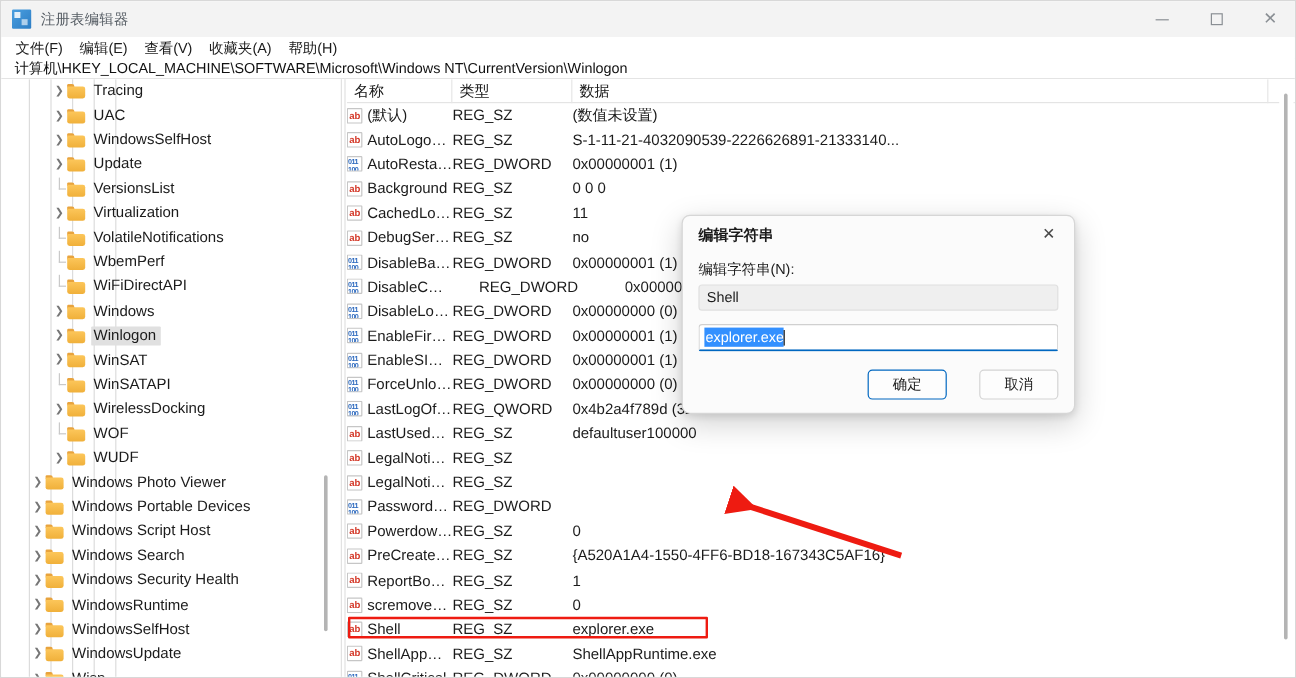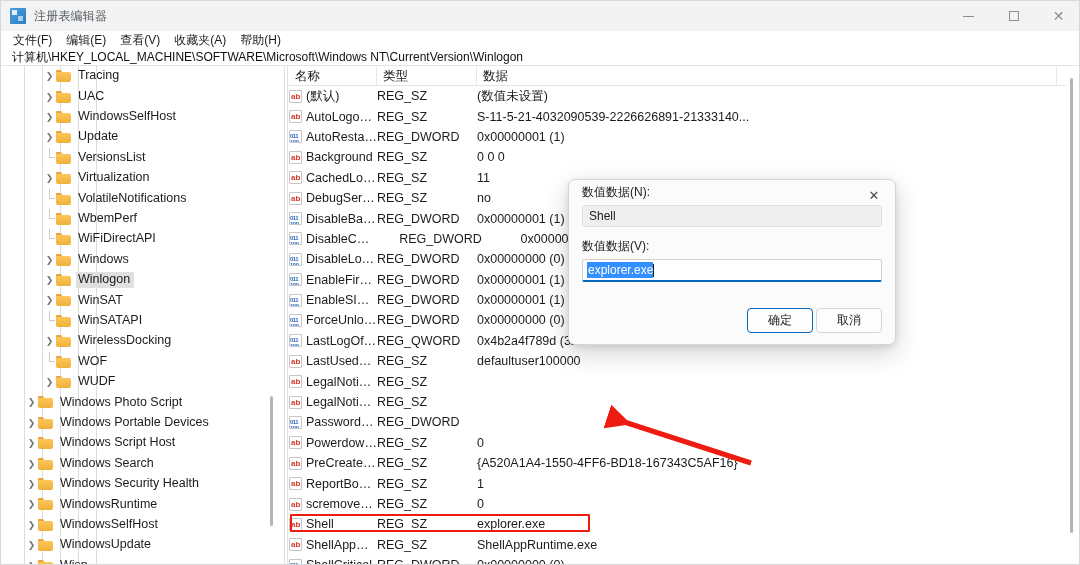--- a/index.html
+++ b/index.html
@@ -278,21 +278,21 @@
     border: 1px solid #d0d0d0;
     border-bottom: 2px solid #0067c0;
     border-radius: 3px 3px 2px 2px;
     font-size: 12px; color: #1b1b1b;
     display: flex; align-items: center; padding-left: 4px;
   }
   .sel-text { background: #3390ff; color: #ffffff; padding: 1px 0px 1px 1px; }
   .caret { display:inline-block; width:1px; height:13px; background:#1b1b1b; vertical-align:-2px; }
   .dlg-footer {
     position: absolute; right: 13px; bottom: 11px;
-    display: flex; gap: 3px;
+    display: flex; gap: 27px;
   }
   .btn {
     width: 66px; height: 25px;
     display: flex; align-items: center; justify-content: center;
     font-size: 12px; color: #1b1b1b;
     background: #fdfdfd;
     border: 1px solid #d4d4d4;
     border-radius: 4px;
   }
   .btn.primary {
@@ -439,21 +439,21 @@
           <div class="tree-row">
             <span style="display: inline-block; flex: 0 0 42px;"></span>
             <span class="chev">❯</span>
             <span class="folder"></span>
             <span class="label">WUDF</span>
           </div>
           <div class="tree-row">
             <span style="display: inline-block; flex: 0 0 24px;"></span>
             <span class="chev">❯</span>
             <span class="folder"></span>
-            <span class="label">Windows Photo Script</span>
+            <span class="label">Windows Photo Viewer</span>
           </div>
           <div class="tree-row">
             <span style="display: inline-block; flex: 0 0 24px;"></span>
             <span class="chev">❯</span>
             <span class="folder"></span>
             <span class="label">Windows Portable Devices</span>
           </div>
           <div class="tree-row">
             <span style="display: inline-block; flex: 0 0 24px;"></span>
             <span class="chev">❯</span>
@@ -519,21 +519,21 @@
             </div>
             <div class="lcell c-type">REG_SZ</div>
             <div class="lcell c-data">(数值未设置)</div>
           </div>
           <div class="lrow" style="position: relative;">
             <div class="lcell c-name">
               <span class="vicon sz"></span>
               <span class="vname">AutoLogonSID</span>
             </div>
             <div class="lcell c-type">REG_SZ</div>
-            <div class="lcell c-data">S-11-5-21-4032090539-2226626891-21333140...</div>
+            <div class="lcell c-data">S-1-11-21-4032090539-2226626891-21333140...</div>
           </div>
           <div class="lrow" style="position: relative;">
             <div class="lcell c-name">
               <span class="vicon dw"></span>
               <span class="vname">AutoRestartShell</span>
             </div>
             <div class="lcell c-type">REG_DWORD</div>
             <div class="lcell c-data">0x00000001 (1)</div>
           </div>
           <div class="lrow" style="position: relative;">
@@ -715,29 +715,29 @@
   <svg class="arrow-svg" width="250" height="70" viewBox="0 0 250 70">
     <defs>
       <marker id="ahead" markerWidth="5" markerHeight="5" refX="3.4" refY="2.5" orient="auto">
         <path d="M5,0 L0,2.5 L5,5 Z" fill="#ee1b11"></path>
       </marker>
     </defs>
     <line x1="160" y1="64" x2="24" y2="20" stroke="#ee1b11" stroke-width="5" marker-end="url(#ahead)" stroke-linecap="butt"></line>
   </svg>
 
   <div class="dialog">
+    <div class="dlg-title">编辑字符串</div>
     <div class="dlg-close">✕</div>
 
     <div class="dlg-body">
-      <div class="fld-label">数值数据(N):</div>
+      <div class="fld-label">编辑字符串(N):</div>
       <div class="ro-input">
         <span>Shell</span>
       </div>
 
-      <div class="fld-label">数值数据(V):</div>
       <div class="edit-input">
         <span class="sel-text">explorer.exe</span>
           <span class="caret"></span>
       </div>
     </div>
 
     <div class="dlg-footer">
       <div class="btn primary">确定</div>
       <div class="btn">取消</div>
     </div>

